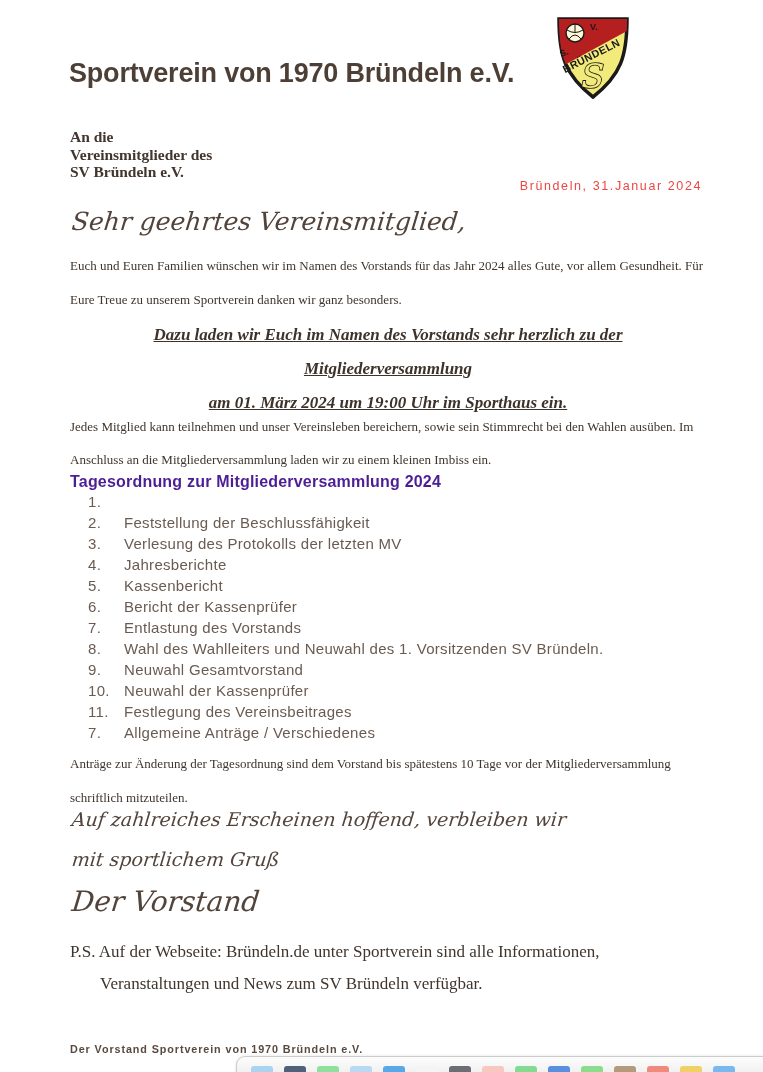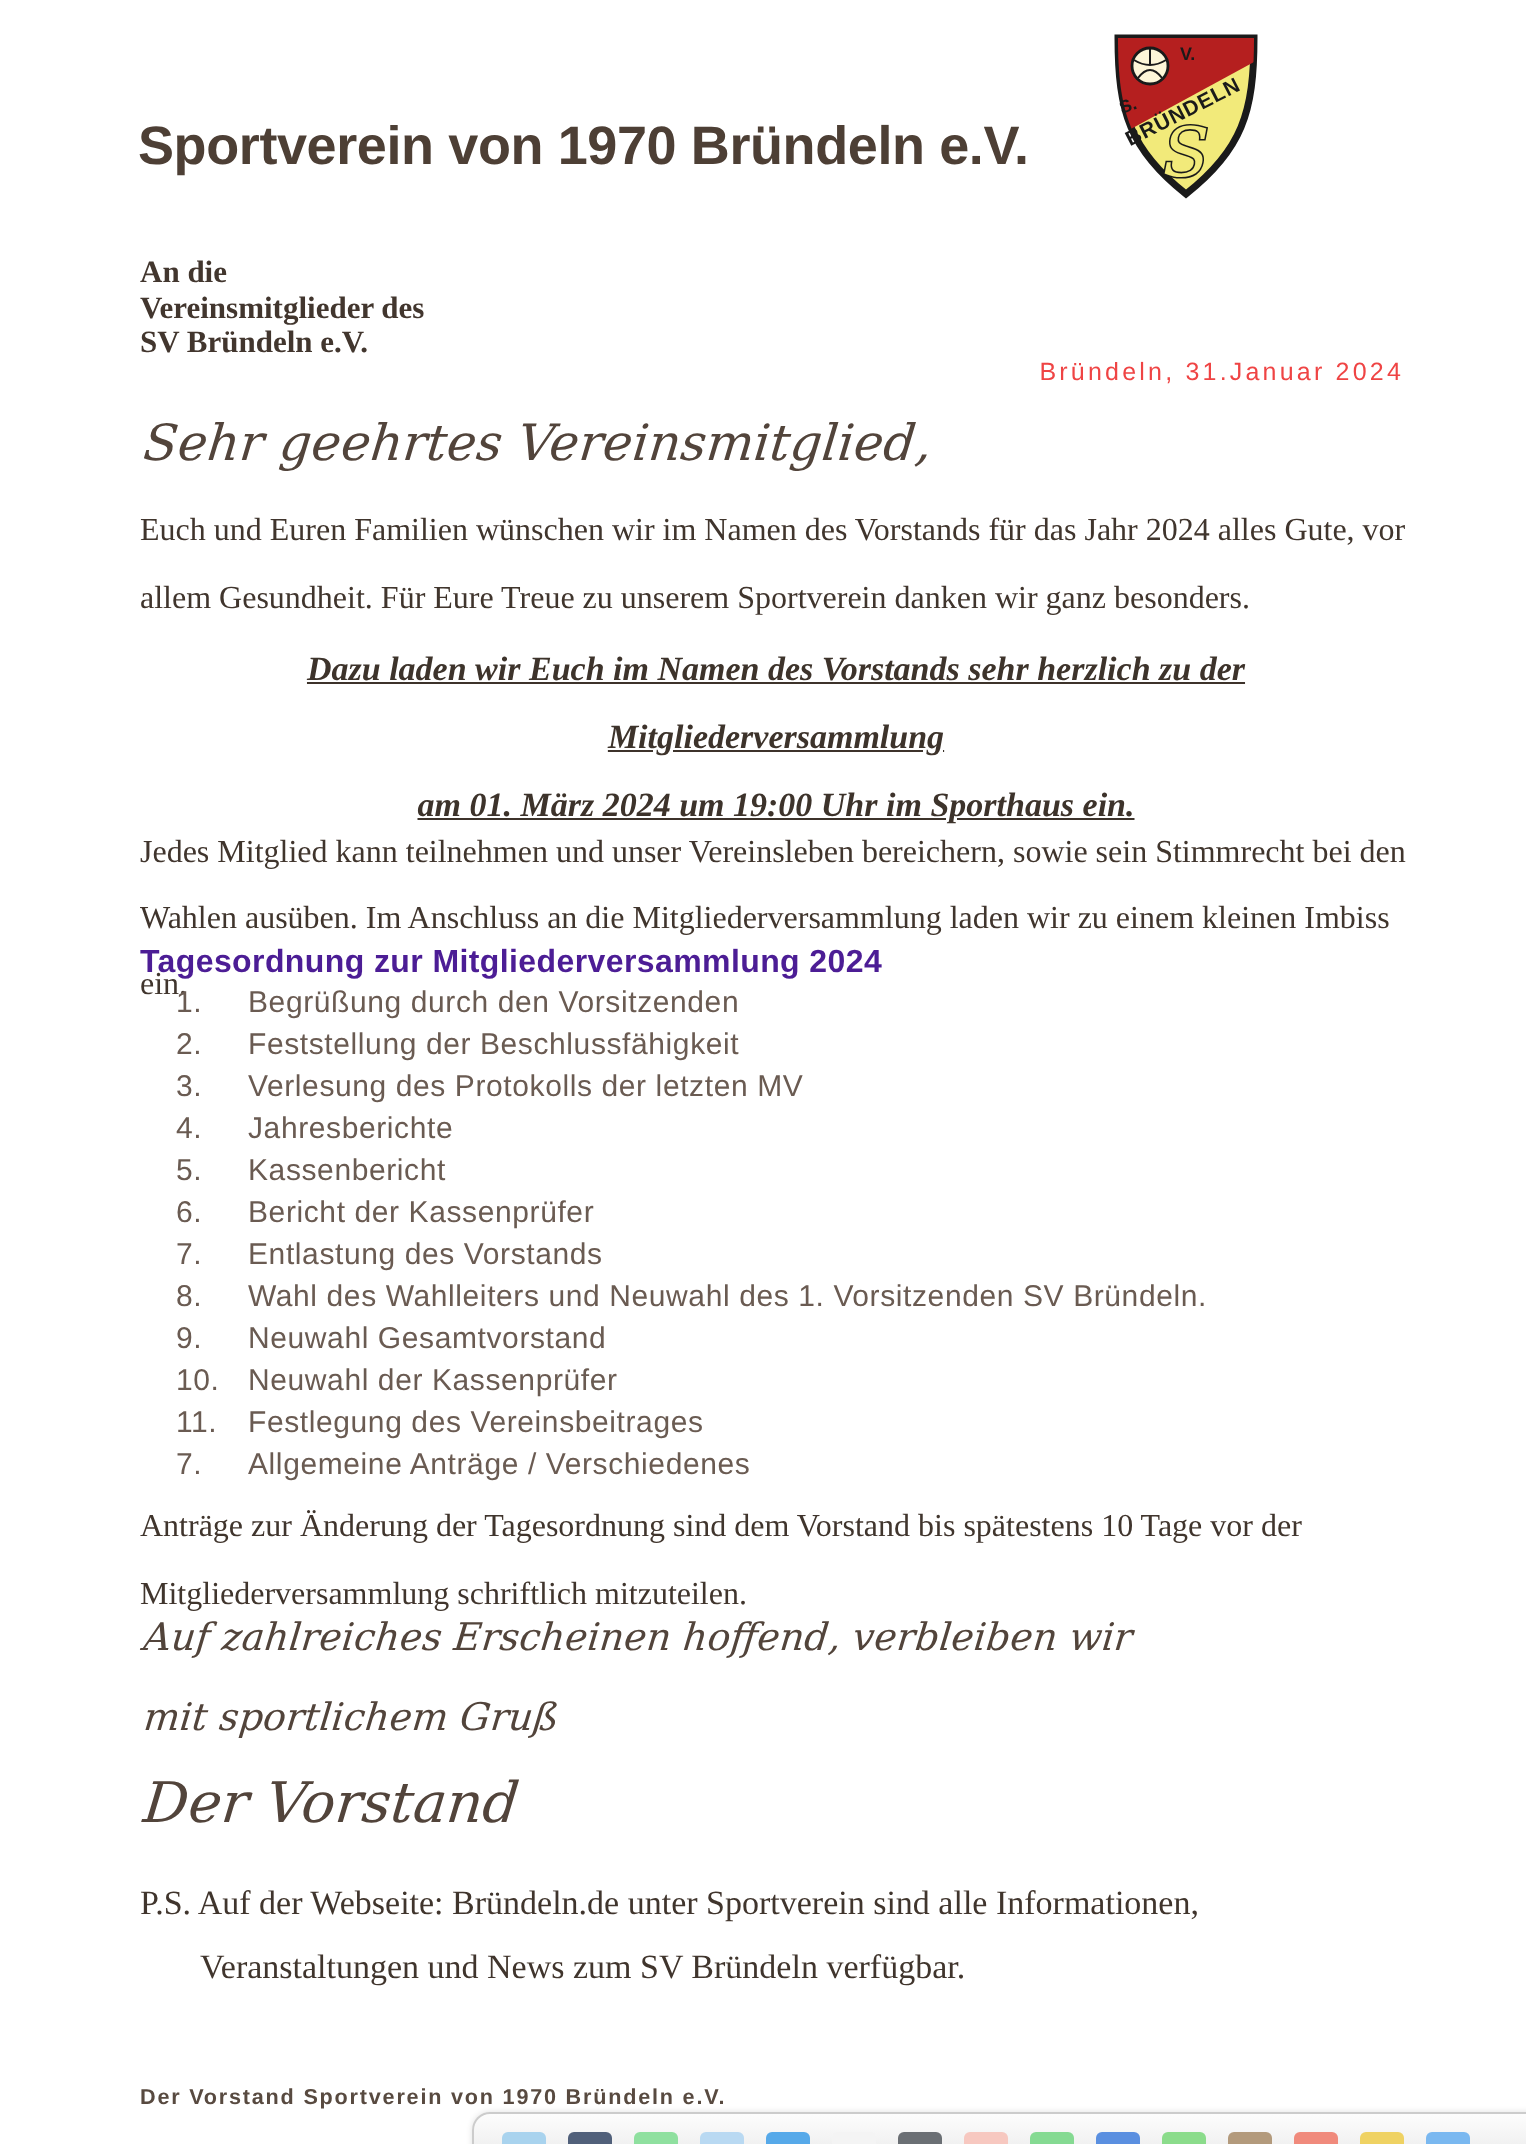--- a/index.html
+++ b/index.html
@@ -40,21 +40,21 @@
     font-style:italic;
     color:#52443b;
   }
   .salutation{position:absolute;left:72px;top:207px;font-size:25px;transform:skewX(-6deg);}
   .closing-1{position:absolute;left:72px;top:808px;font-size:19px;transform:skewX(-6deg);}
   .closing-2{position:absolute;left:72px;top:848px;font-size:19px;transform:skewX(-6deg);}
   .signature{position:absolute;left:72px;top:885px;font-size:28px;transform:skewX(-6deg);}
   
   .para{
     position:absolute;left:70px;width:636px;
-    font-size:16px;line-height:34px;
+    font-size:13px;line-height:34px;
   }
   .para-intro{top:249px;}
   .invitation{
     position:absolute;left:70px;top:318px;width:636px;
     font-size:17px;line-height:34px;font-weight:bold;
     text-align:center;color:#3d332b;font-style:italic;
   }
   .invitation .inv-line{text-decoration:underline;}
   .para-participation{top:410px;line-height:33px;}
   .para-notice{top:747px;}
@@ -151,21 +151,20 @@
     <div class="inv-line">am 01. März 2024 um 19:00 Uhr im Sporthaus ein.</div>
   </div>
 
   <div class="para para-participation">Jedes Mitglied kann teilnehmen und unser Vereinsleben bereichern, sowie sein Stimmrecht bei den Wahlen ausüben. Im Anschluss an die Mitgliederversammlung laden wir zu einem kleinen Imbiss ein.</div>
 
   <div class="agenda-heading">Tagesordnung zur Mitgliederversammlung 2024</div>
 
   <div class="agenda-list">
     <div class="agenda-row">
       <span class="agenda-num">1.</span>
-      <span>Begrüßung durch den Vorsitzenden</span>
     </div>
     <div class="agenda-row">
       <span class="agenda-num">2.</span>
       <span>Feststellung der Beschlussfähigkeit</span>
     </div>
     <div class="agenda-row">
       <span class="agenda-num">3.</span>
       <span>Verlesung des Protokolls der letzten MV</span>
     </div>
     <div class="agenda-row">

